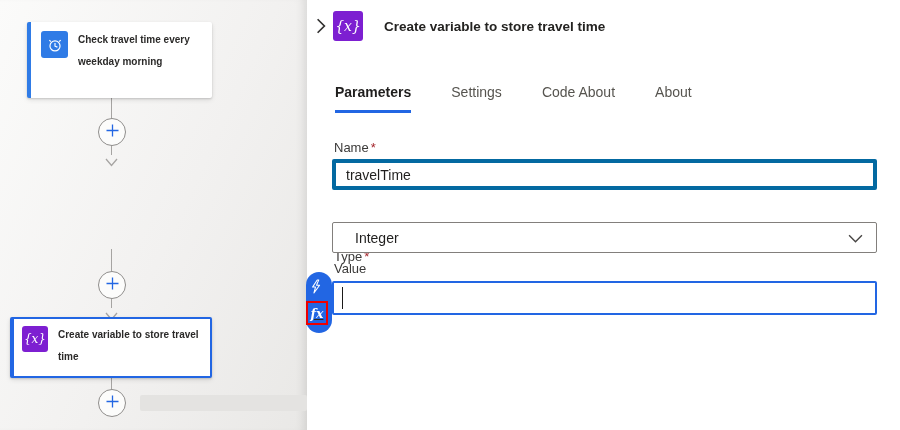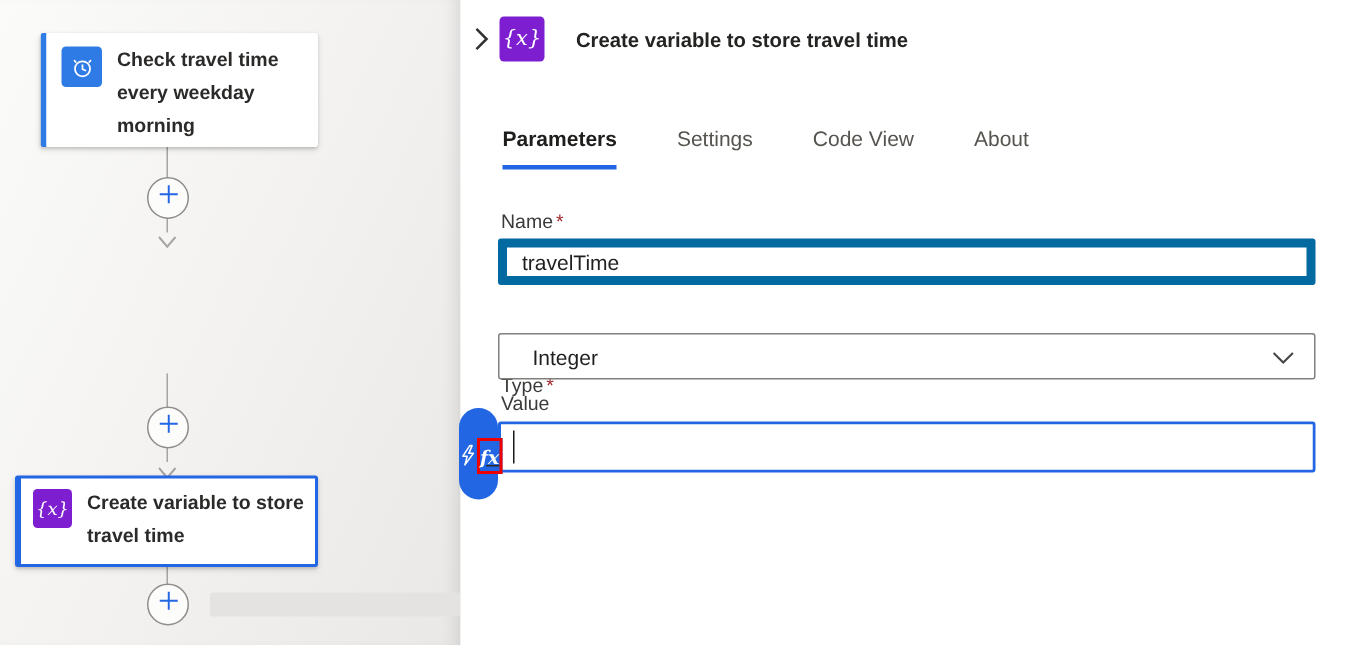--- a/index.html
+++ b/index.html
@@ -17,21 +17,21 @@
     position:absolute; left:0; top:0; width:307px; height:430px;
     background:linear-gradient(115deg,#fbfbfa 0%,#f2f1f0 55%,#e9e8e6 100%);
     box-shadow:inset -9px 0 10px -6px rgba(0,0,0,0.10);
   }
   .card {
     position:absolute; background:#fff; border-radius:2px;
     box-shadow:0 1px 2px rgba(0,0,0,0.14), 0 2px 5px rgba(0,0,0,0.10);
     z-index:3;
   }
   .card-main { display:flex; gap:10px; padding:7px 8px 5px 10px; align-items:flex-start; }
-  .card-title { font-weight:bold; font-size:13px; line-height:22px; color:#2b2a29; }
+  .card-title { font-weight:bold; font-size:10px; line-height:22px; color:#2b2a29; }
   .op-icon {
     width:27px; height:27px; border-radius:3px; flex:none; margin-top:2px;
     display:flex; align-items:center; justify-content:center; color:#fff;
   }
   #card-trigger { left:27px; top:22px; width:185px; height:76px; border-left:4px solid #2F7BE6; }
   #card-trigger .op-icon { background:#2F7BE6; }
   #card-bing { left:27px; top:164px; width:185px; height:85px; border-left:4px solid #0E7B68; }
   #card-bing .op-icon { background:#0E7B68; }
   .card-footer {
     border-top:1px solid #e5e3e1; height:24px;
@@ -79,21 +79,21 @@
   .header-title { position:absolute; left:77px; top:19px; font-size:13.5px; font-weight:bold; color:#242321; }
 
   .tabs { position:absolute; left:28px; top:84px; display:flex; gap:40px; }
   .tab { font-size:14px; line-height:17px; color:#56544f; padding-bottom:9px; cursor:pointer; }
   .tab.active { color:#1f1e1d; font-weight:bold; border-bottom:3px solid #2266E3; }
 
   .field-label { position:absolute; left:27px; font-size:13px; color:#3b3a39; }
   .req { color:#A4262C; margin-left:2px; }
   .text-input {
     position:absolute; left:25px; width:545px; height:31px;
-    border:6px solid #0369a1; border-radius:2px; background:#fff;
+    border:4px solid #0369a1; border-radius:2px; background:#fff;
     font-family:"Liberation Sans", sans-serif; font-size:14px; color:#201f1e;
     padding:0 10px; outline:none;
   }
   #name-label { top:140px; } #name-input { top:159px; }
   #type-label { top:201px;margin-top:48px; }
   .select-box {
     position:absolute; left:25px; top:222px; width:545px; height:31px;
     border:1px solid #827f7c; border-radius:2px; background:#fff;
     display:flex; align-items:center; justify-content:space-between;
     padding:0 13px 0 22px; font-size:14px; color:#201f1e; cursor:pointer;
@@ -106,21 +106,21 @@
   .value-wrap input {
     width:100%; height:100%; border:none; outline:none;
     font-family:"Liberation Sans", sans-serif; font-size:14px; padding:0 10px 0 12px;
   }
   .caret { position:absolute; left:8px; top:4px; width:1px; height:22px; background:#1b1a19; }
 
   
   .side-pill {
     position:absolute; left:306px; top:272px; width:26px; height:61px;
     background:#2266E3; border-radius:13px; z-index:6;
-    display:flex; align-items:center;text-decoration:underline;
+    display:flex; flex-direction:column; align-items:flex-start;text-decoration:underline;
   }
   .bolt-btn { margin-top:6px; width:20px; height:20px; display:flex; align-items:center; justify-content:center; cursor:pointer; }
   .fx-btn {
     margin-top:3px; width:22px; height:24px; border:2px solid #EE0000;
     display:flex; align-items:center; justify-content:center; cursor:pointer;
     color:#fff; font-family:"DejaVu Serif", serif; font-style:italic;
     font-size:12.5px; font-weight:bold; background:#2266E3;
   }
 </style>
 </head>
@@ -201,21 +201,21 @@
   </div>
 
   <div class="header-icon">
     <span class="vglyph">{x}</span>
   </div>
   <div class="header-title">Create variable to store travel time</div>
 
   <div class="tabs">
     <div class="tab active">Parameters</div>
     <div class="tab">Settings</div>
-    <div class="tab">Code View</div>
+    <div class="tab">Code About</div>
     <div class="tab">About</div>
   </div>
 
   <div class="field-label" id="name-label">
     <span>Name</span><span class="req">*</span>
   </div>
   <input class="text-input" id="name-input" type="text" value="travelTime" style="">
 
   <div class="field-label" id="type-label">
     <span>Type</span><span class="req">*</span>

